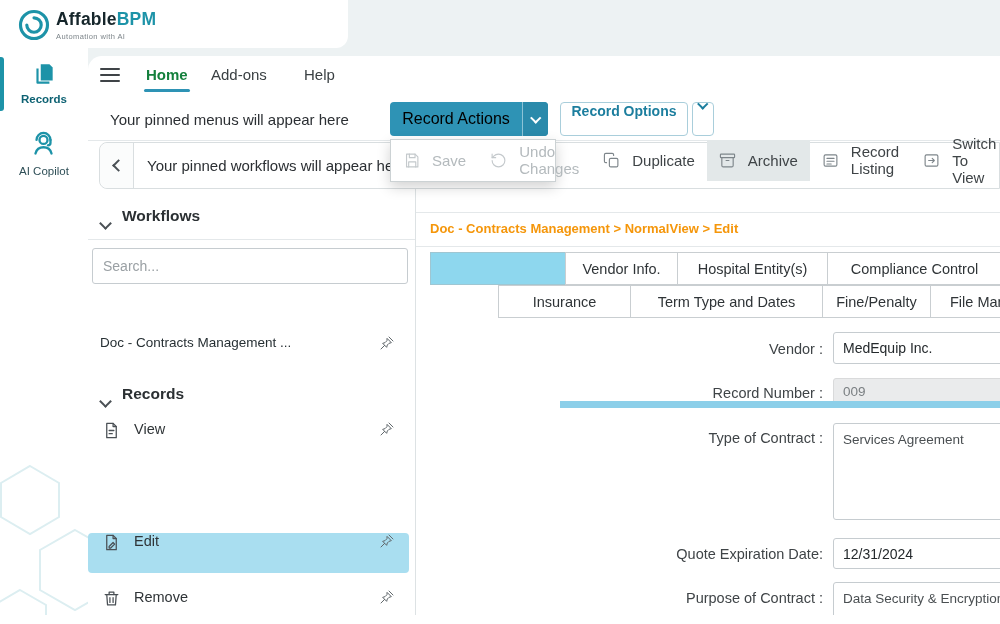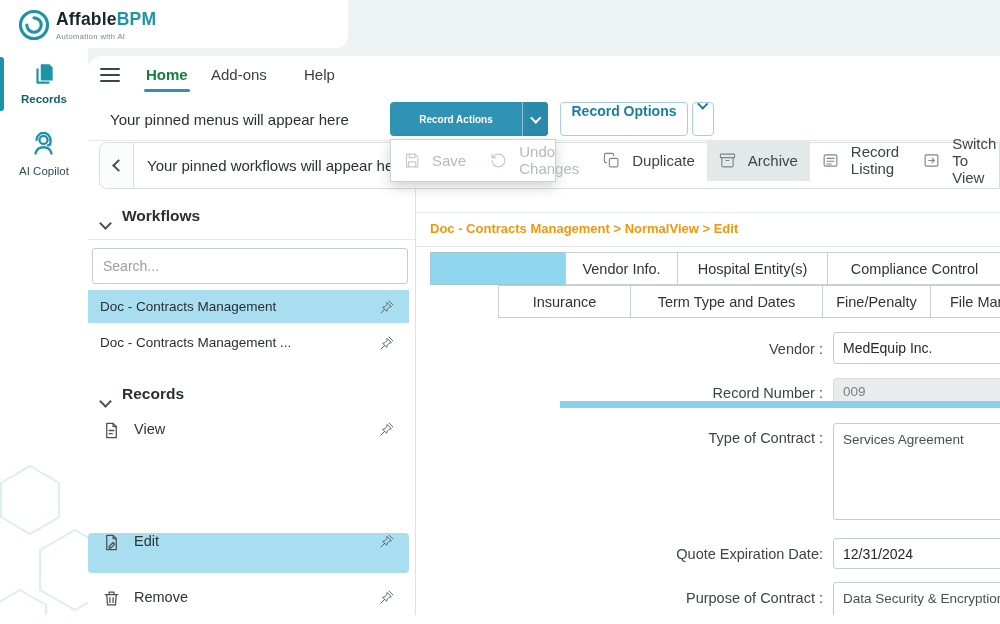--- a/index.html
+++ b/index.html
@@ -23,22 +23,22 @@
   
   .card{background:#fff;border-top-left-radius:14px}
 
   
   .hb span{display:block;width:20px;height:2px;background:#3f4447;margin-bottom:4px;border-radius:1px}
   .navitem{position:absolute;font-size:15px;color:#3a4043;cursor:pointer}
   .navitem.active{color:#15803d;font-weight:700}
   .underline{position:absolute;background:#2e93b5;border-radius:2px}
 
   
-  .btn-primary{background:#2e93b5;color:#ffffff;border-radius:4px;display:flex;align-items:stretch;
-               font-weight:700;font-size:10px;cursor:pointer;overflow:hidden}
+  .btn-primary{background:#2e93b5;color:#000000;border-radius:4px;display:flex;align-items:stretch;
+               font-weight:400;font-size:16px;cursor:pointer;overflow:hidden}
   .btn-primary .lbl{flex:1;display:flex;align-items:center;justify-content:center;padding:0 10px;white-space:nowrap}
   .btn-primary .sep{width:1px;background:rgba(255,255,255,.45)}
   .btn-primary .car{width:25px;display:flex;align-items:center;justify-content:center;background:#2a8aab}
   .btn-outline{background:#fff;border:1px solid #a9cedb;color:#1c7e9e;border-radius:4px;font-weight:700;
                font-size:14px;display:flex;justify-content:center;cursor:pointer;white-space:nowrap}
 
   .chev{display:inline-block;width:7px;height:7px;border-right:2px solid #4a5055;border-bottom:2px solid #4a5055;
         transform:rotate(45deg);margin-top:-3px}
   .chev.sm{width:5.5px;height:5.5px}
   .chev.white{border-color:#fff}
@@ -176,28 +176,20 @@
   <div class="abs" style="left:101px;top:214px">
     <span class="chev"></span>
   </div>
   <div class="panel-title" style="left:122px;top:207px">Workflows</div>
   <div class="hline" style="left:88px;top:239px;width:327px;height:1px"></div>
 
   <div class="abs" style="left:92px;top:248px;width:316px;height:36px">
     <input class="search" type="text" placeholder="Search..." style="">
   </div>
 
-  <div class="abs wf-item hl" style="left:88px;top:290px;width:321px;height:33px">
-    <span>Doc - Contracts Management</span>
-    <svg class="pin" viewBox="0 0 24 24">
-      <path d="M15 3l6 6"></path>
-      <path d="M12.5 5.5 18.5 11.5 15 12.5 12.5 15 11.5 18.5 5.5 12.5 9 11.5 11.5 9z"></path>
-      <path d="M8.5 15.5 3 21"></path>
-    </svg>
-  </div>
   <div class="abs wf-item" style="left:88px;top:326px;width:321px;height:33px">
     <span>Doc - Contracts Management ...</span>
     <svg class="pin" viewBox="0 0 24 24">
       <path d="M15 3l6 6"></path>
       <path d="M12.5 5.5 18.5 11.5 15 12.5 12.5 15 11.5 18.5 5.5 12.5 9 11.5 11.5 9z"></path>
       <path d="M8.5 15.5 3 21"></path>
     </svg>
   </div>
 
   <div class="abs" style="left:101px;top:392px">

